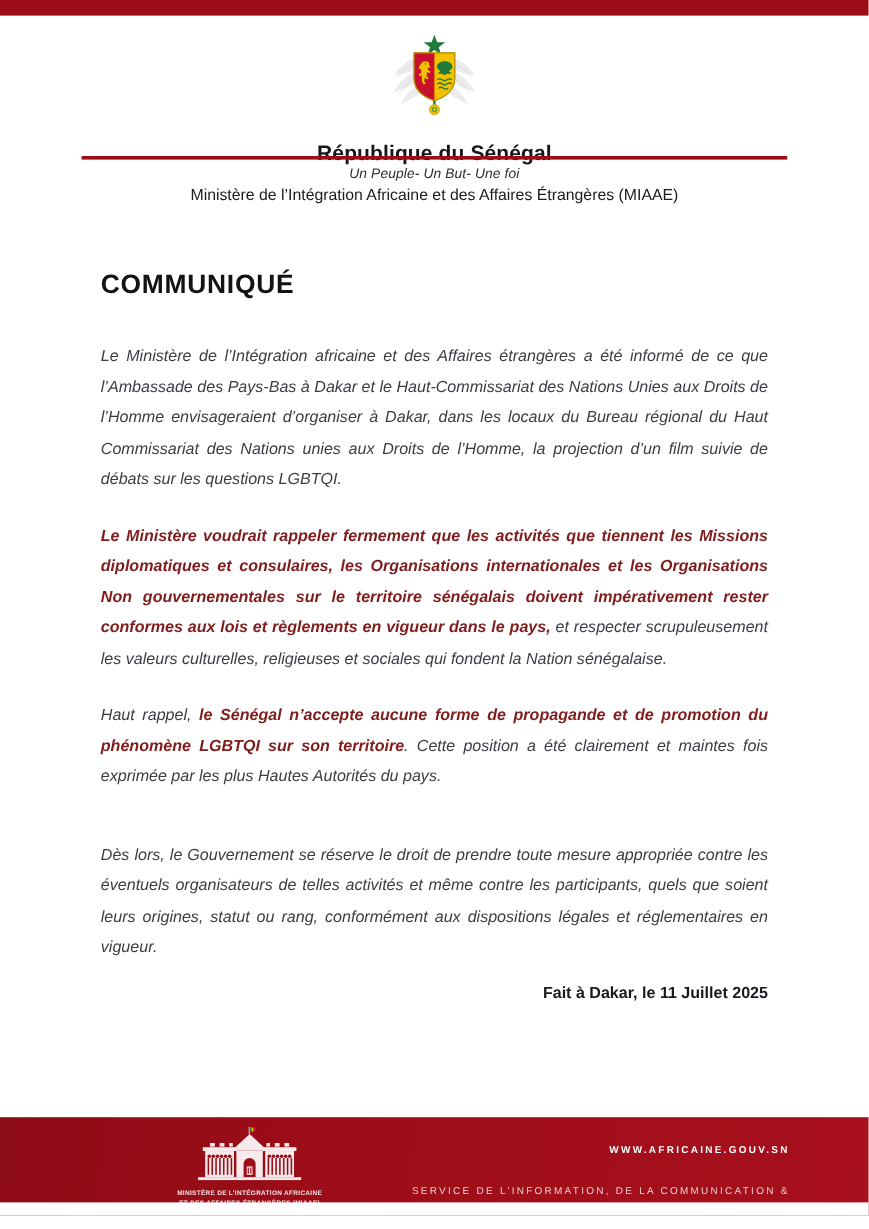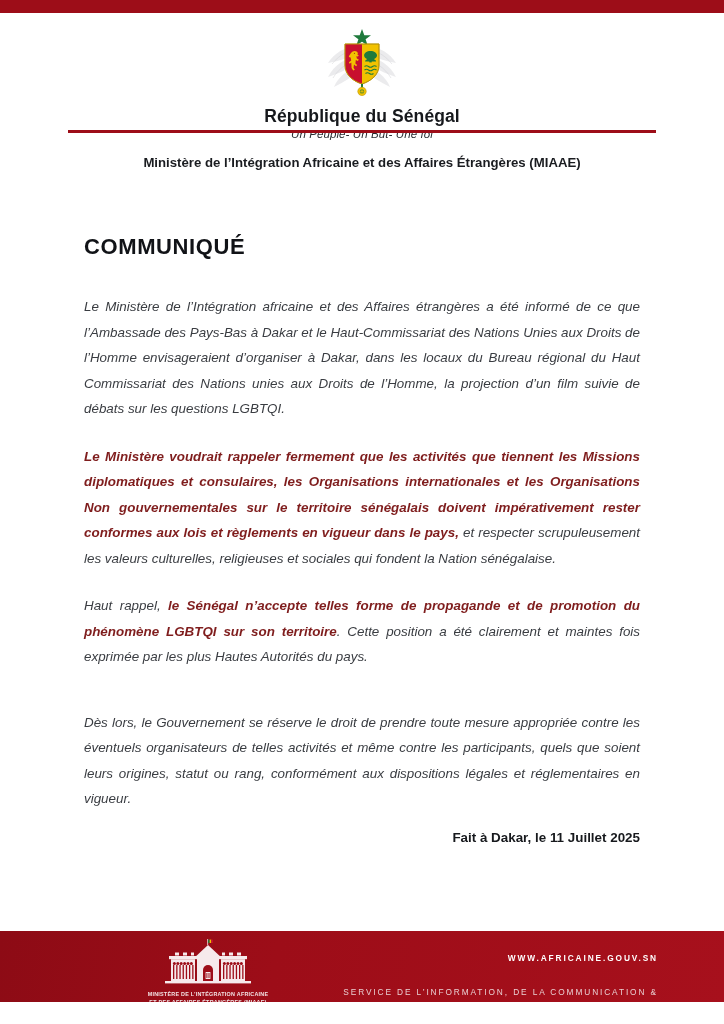--- a/index.html
+++ b/index.html
@@ -36,21 +36,21 @@
     text-align: center;
   }
 
   .emblem-wrap {
     margin: 14px auto 0;
     width: 96px;
     height: 70px;
   }
 
   .country-name {
-    margin-top: 9px;
+    margin-top: 20px;
     font-size: 17.5px;
     font-weight: bold;
     color: #16181c;
     letter-spacing: 0.1px;
   }
 
   .motto {
     margin-top: 1px;
     font-size: 11.5px;
     font-style: italic;
@@ -68,28 +68,28 @@
     background: #9d0d18;
   }
 
   
   .ministry {
     position: absolute;
     top: 155px; left: 0;
     width: 724px;
     text-align: center;
     font-size: 13.2px;
-    font-weight: bold;
+    font-weight: normal;
     color: #1a1c20;
   }
 
   
   .body-area {
     position: absolute;
-    top: 234px;
+    top: 224px;
     left: 84px;
     width: 556px;
   }
 
   .comm-title {
     font-size: 22px;
     font-weight: bold;
     letter-spacing: 0.6px;
     color: #111317;
     margin-bottom: 34px;
@@ -251,21 +251,21 @@
   <div class="rule"></div>
 
   <div class="ministry">Ministère de l’Intégration Africaine et des Affaires Étrangères (MIAAE)</div>
 
   <div class="body-area">
     <div class="comm-title">COMMUNIQUÉ</div>
 
     <div id="paragraphs">
         <p class="para"><span>Le Ministère de l’Intégration africaine et des Affaires étrangères a été informé de ce que l’Ambassade des Pays-Bas à Dakar et le Haut-Commissariat des Nations Unies aux Droits de l’Homme envisageraient d’organiser à Dakar, dans les locaux du Bureau régional du Haut Commissariat des Nations unies aux Droits de l’Homme, la projection d’un film suivie de débats sur les questions LGBTQI.</span></p>
         <p class="para"><b>Le Ministère voudrait rappeler fermement que les activités que tiennent les Missions diplomatiques et consulaires, les Organisations internationales et les Organisations Non gouvernementales sur le territoire sénégalais doivent impérativement rester conformes aux lois et règlements en vigueur dans le pays,</b><span> et respecter scrupuleusement les valeurs culturelles, religieuses et sociales qui fondent la Nation sénégalaise.</span></p>
-        <p class="para"><span>Haut rappel, </span><b>le Sénégal n’accepte telles forme de propagande et de promotion du phénomène LGBTQI sur son territoire</b><span>. Cette position a été clairement et maintes fois exprimée par les plus Hautes Autorités du pays.</span></p>
+        <p class="para"><span>Haut rappel, </span><b>le Sénégal n’accepte aucune forme de propagande et de promotion du phénomène LGBTQI sur son territoire</b><span>. Cette position a été clairement et maintes fois exprimée par les plus Hautes Autorités du pays.</span></p>
         <p class="para"><span>Dès lors, le Gouvernement se réserve le droit de prendre toute mesure appropriée contre les éventuels organisateurs de telles activités et même contre les participants, quels que soient leurs origines, statut ou rang, conformément aux dispositions légales et réglementaires en vigueur.</span></p>
       </div>
 
     <div class="signature">Fait à Dakar, le 11 Juillet 2025</div>
   </div>
 
   <div class="footer">
 
     <div class="footer-logo">
       <svg width="110" height="46" viewBox="0 0 110 46" xmlns="http://www.w3.org/2000/svg">

